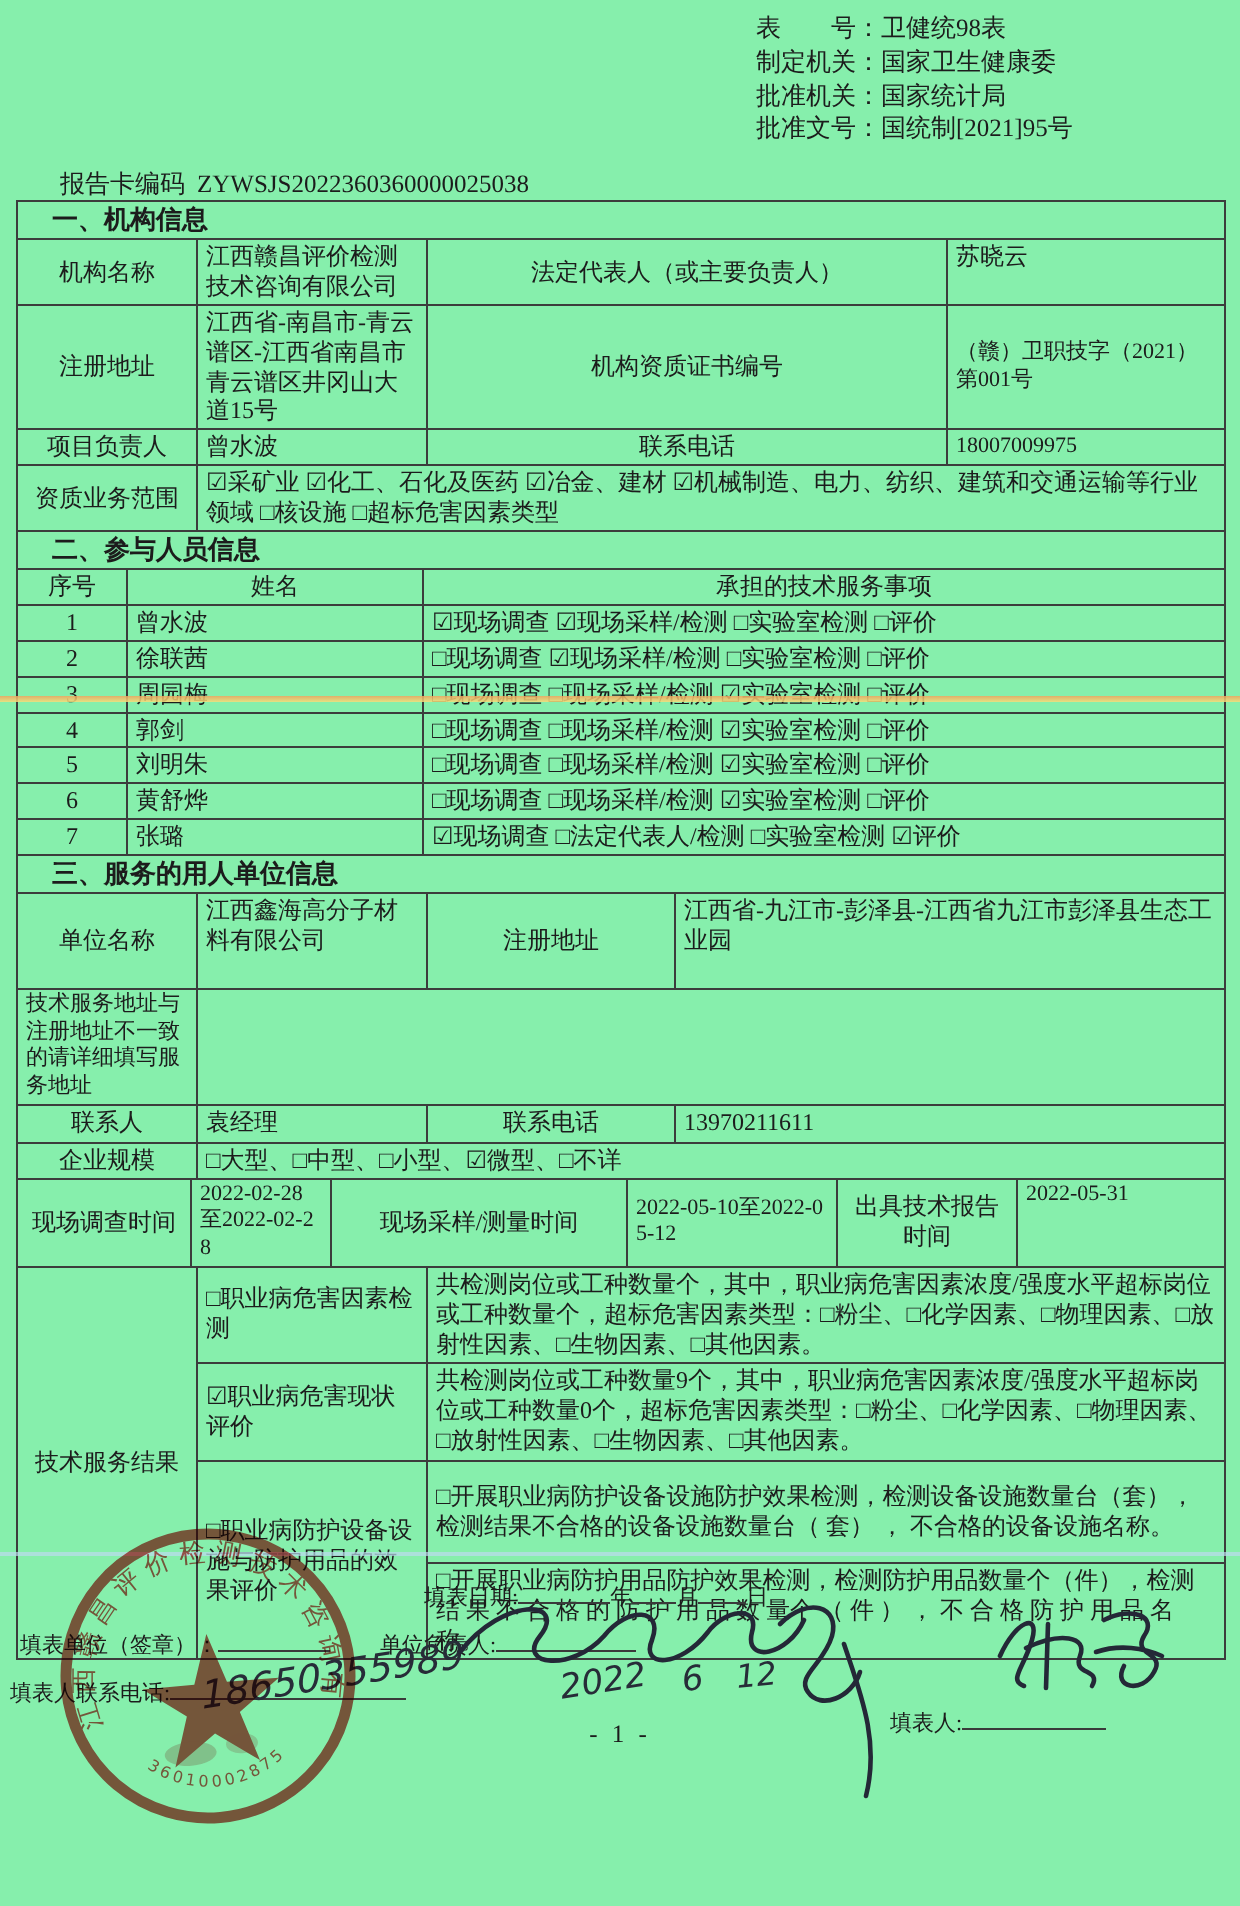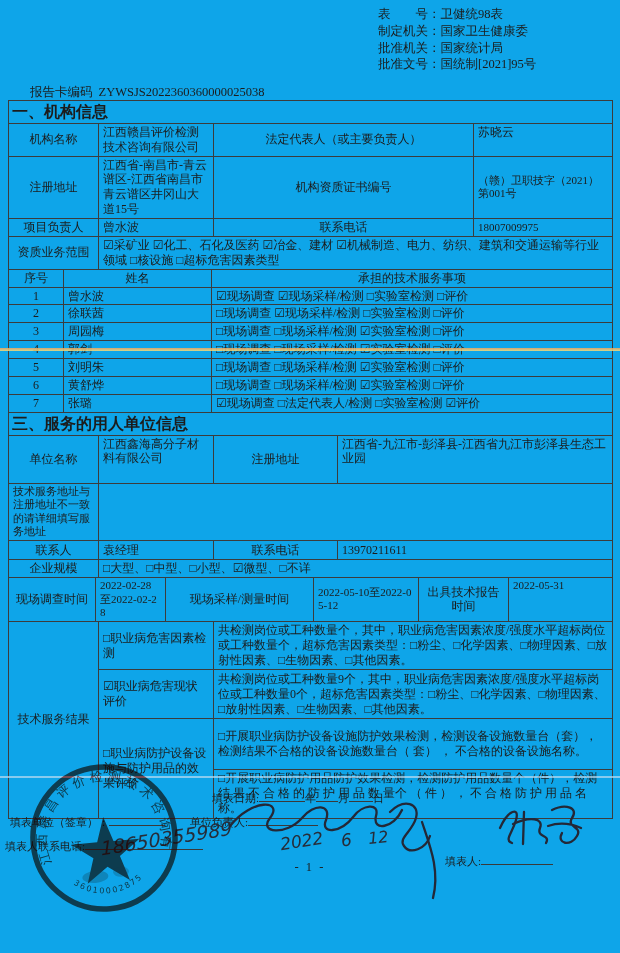--- a/index.html
+++ b/index.html
@@ -1,30 +1,30 @@
 <!DOCTYPE html>
 <html><head>
 <meta charset="utf-8">
 <style>
   html,body{margin:0;padding:0;background:#e8e8e8;}
-  .page{position:relative;width:620px;height:953px;background:#0ea5e9;overflow:hidden;
+  .page{position:relative;width:620px;height:953px;background:#86efac;overflow:hidden;
         font-family:"Liberation Serif","DejaVu Serif",serif;color:#1c1c1c;}
   
   .meta{position:absolute;left:378px;top:6px;font-size:12.5px;line-height:16.8px;}
   .meta .row span{white-space:nowrap;}
   
   .repcode{position:absolute;left:30px;top:84px;font-size:12.5px;}
   .repcode span{margin-right:6px;}
   
   .tables{position:absolute;left:8px;top:100px;width:604px;}
   table{border-collapse:collapse;table-layout:fixed;width:604px;}
   table + table{margin-top:-1px;}
   td{border:1px solid #3c3c3c;font-size:12px;line-height:1.24;padding:1px 4px;
      vertical-align:middle;overflow:hidden;word-break:break-all;}
-  td.sec{font-weight:bold;font-size:16px;padding-left:3px;}
+  td.sec{font-weight:bold;font-size:13px;padding-left:17px;}
   .c{text-align:center;}
   .sm{font-size:11px;}
   .desc{font-size:12px;line-height:1.26;}
   
   .orange-line{position:absolute;left:0;top:348px;width:620px;height:3px;
     background:linear-gradient(to bottom,#f2a45e,#f6df7b);opacity:.85;}
   .blue-line{position:absolute;left:0;top:776px;width:620px;height:2px;background:#bcdcf0;opacity:.7;}
   
   .f{position:absolute;font-size:11px;white-space:nowrap;font-family:Liberation Serif, serif;}
   .uline{display:inline-block;border-bottom:1px solid #3a3a3a;height:12px;vertical-align:baseline;}
@@ -91,20 +91,23 @@
     </tbody>
       </table>
 
     <table>
       <colgroup>
           <col style="width:55px">
           <col style="width:148px">
           <col style="width:401px">
         </colgroup>
       <tbody>
+          <tr style="height:15px">
+            <td colspan="3" class="sec">二、参与人员信息</td>
+          </tr>
       <tr style="height:15px">
         <td class="c">序号</td>
         <td class="c">姓名</td>
         <td class="c">承担的技术服务事项</td>
       </tr>
       <tr style="height:17px">
         <td class="c">1</td>
         <td>曾水波</td>
         <td>☑现场调查 ☑现场采样/检测 □实验室检测 □评价</td>
       </tr>

